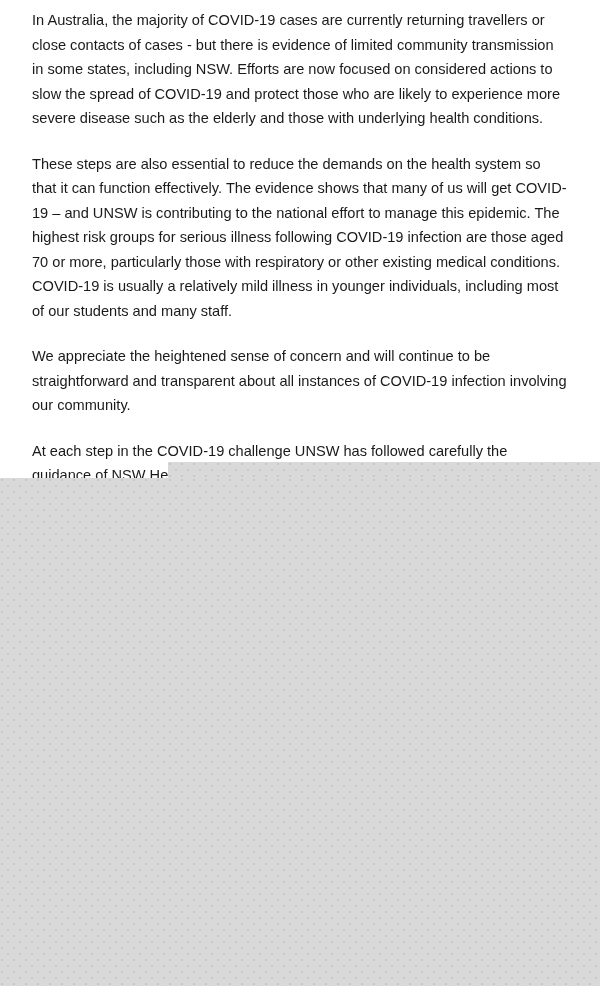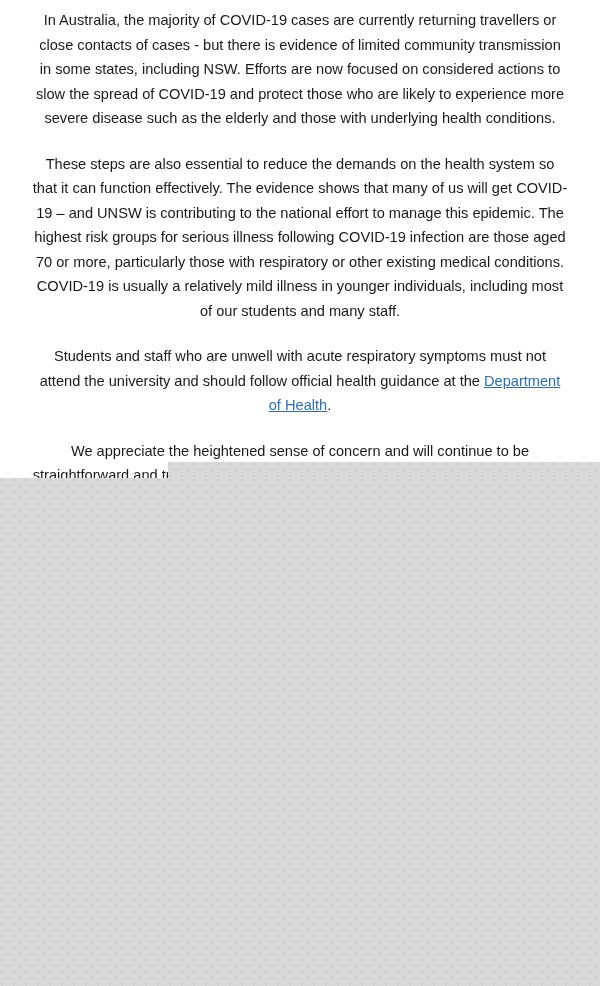--- a/index.html
+++ b/index.html
@@ -29,21 +29,21 @@
     width: 536px;
     padding-top: 8px;
     box-sizing: border-box;
   }
   p.para {
     margin: 0 0 21px 0;
     font-size: 14.6px;
     line-height: 24.5px;
     color: #1a1a1a;
     font-family: "Liberation Sans", sans-serif;
-    text-align: center;
+    text-align: left;
   }
   a.link {
     color: #2a6ebb;
     text-decoration: underline;
   }
   
   #placeholder {
     position: absolute;
     left: 0;
     top: 478px;
@@ -74,21 +74,20 @@
 <body>
 
 <div id="page">
 
   <div class="content">
 
     <p class="para">In Australia, the majority of COVID-19 cases are currently returning travellers or close contacts of cases - but there is evidence of limited community transmission in some states, including NSW. Efforts are now focused on considered actions to slow the spread of COVID-19 and protect those who are likely to experience more severe disease such as the elderly and those with underlying health conditions.</p>
 
     <p class="para">These steps are also essential to reduce the demands on the health system so that it can function effectively. The evidence shows that many of us will get COVID-19 – and UNSW is contributing to the national effort to manage this epidemic. The highest risk groups for serious illness following COVID-19 infection are those aged 70 or more, particularly those with respiratory or other existing medical conditions. COVID-19 is usually a relatively mild illness in younger individuals, including most of our students and many staff.</p>
 
-    <p class="para"><span>Students and staff who are unwell with acute respiratory symptoms must not attend the university and should follow official health guidance at the </span><a class="link" href="#">Department of Health</a><span>.</span></p>
 
     <p class="para">We appreciate the heightened sense of concern and will continue to be straightforward and transparent about all instances of COVID-19 infection involving our community.</p>
 
     <p class="para">At each step in the COVID-19 challenge UNSW has followed carefully the guidance of NSW Health. We have now reached the point in the epidemic at which NSW Health advises tha</p>
 
   </div>
 
   <div id="placeholder-top-edge"></div>
   <div id="placeholder"></div>
 

